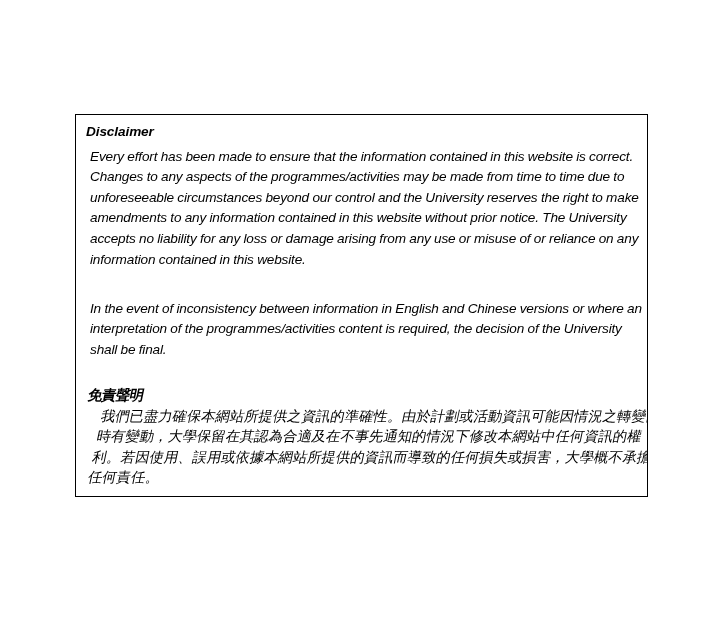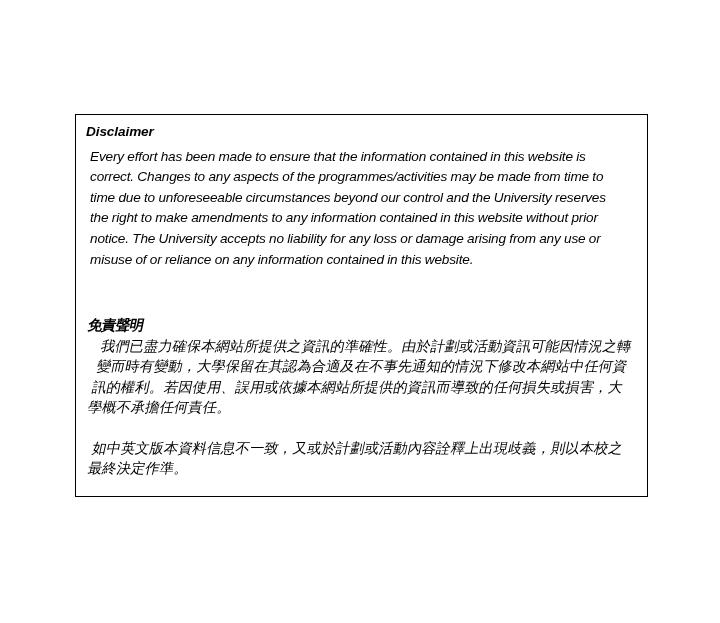--- a/index.html
+++ b/index.html
@@ -28,21 +28,21 @@
   
   #disclaimer-box {
     position: absolute;
     left: 75px;
     top: 114px;
     width: 573px;
     height: 383px;
     box-sizing: border-box;
     border: 1px solid #000000;
     background: #ffffff;
-    padding: 7px 20px 8px 10px;
+    padding: 7px 0 8px 10px;
     overflow: hidden;
   }
 
   
   .en-heading {
     font-family: "Liberation Sans", "DejaVu Sans", sans-serif;
     font-style: italic;
     font-weight: bold;
     font-size: 13.6px;
     line-height: 20.6px;
@@ -110,20 +110,21 @@
 <div id="page" style="background-color: rgb(255, 255, 255);">
 
   <div id="disclaimer-box" style="border-color: rgb(0, 0, 0); background-color: rgb(255, 255, 255); color: rgb(0, 0, 0);">
 
     <p class="en-heading static">Disclaimer</p>
 
     <p class="en-para static">Every effort has been made to ensure that the information contained in this website is correct. Changes to any aspects of the programmes/activities may be made from time to time due to unforeseeable circumstances beyond our control and the University reserves the right to make amendments to any information contained in this website without prior notice. The University accepts no liability for any loss or damage arising from any use or misuse of or reliance on any information contained in this website.</p>
 
     <div class="gap">&nbsp;</div>
 
+    <p class="en-para static">In the event of inconsistency between information in English and Chinese versions or where an interpretation of the programmes/activities content is required, the decision of the University shall be final.</p>
 
     <div class="gap">&nbsp;</div>
 
     <div class="zh-heading-wrap">
       <span class="zh-heading static">免責聲明</span>
     </div>
 
     <p class="zh-para static"><span class="zh-skew">我們已盡力確保本網站所提供之資訊的準確性。由於計劃或活動資訊可能因情況之轉變而時有變動，大學保留在其認為合適及在不事先通知的情況下修改本網站中任何資訊的權利。若因使用、誤用或依據本網站所提供的資訊而導致的任何損失或損害，大學概不承擔任何責任。</span></p>
 
     <div class="gap">&nbsp;</div>

